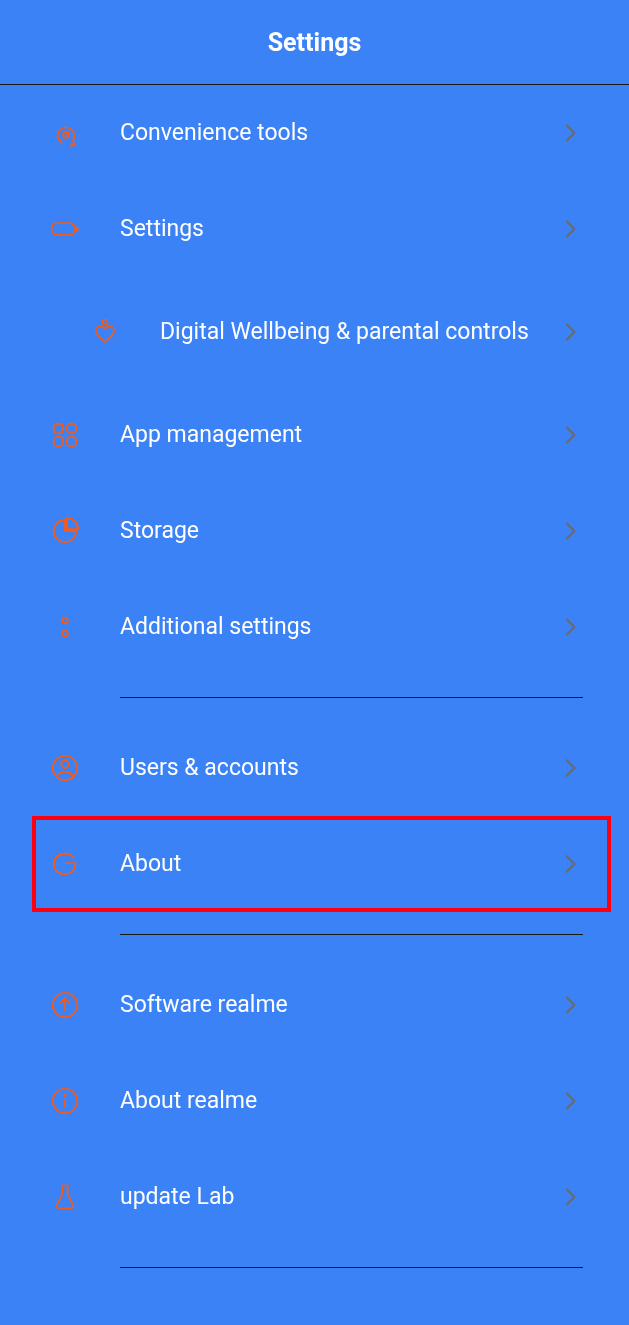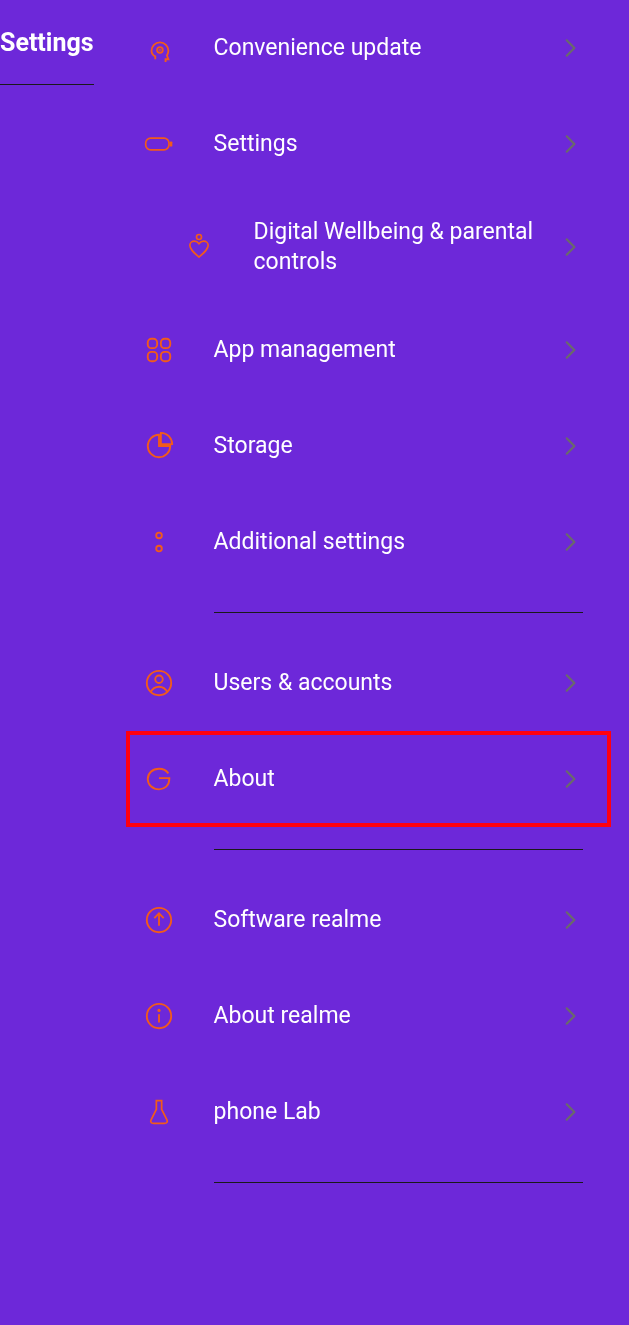--- a/index.html
+++ b/index.html
@@ -1,17 +1,17 @@
 <!DOCTYPE html>
 <html><head>
   <meta charset="utf-8">
   <style>
     * { margin: 0; padding: 0; box-sizing: border-box; }
     html, body { width: 629px; height: 1325px; background: #000; font-family: -apple-system, Segoe UI, Roboto, sans-serif; color: #fff; overflow: hidden; }
-    .screen { width: 629px; height: 1325px; background: #6d28d9; display: flex; }
+    .screen { width: 629px; height: 1325px; background: #3b82f6; display: flex; flex-direction: column; }
     .header { height: 85px; display: flex; align-items: center; justify-content: center; border-bottom: 1px solid #1a1a1a; }
     .header-title { font-size: 25px; font-weight: 700; color: #fff; }
     .scroll { flex: 1; overflow: hidden; }
     .item { display: flex; align-items: center; padding: 0 46px 0 50px; height: 96px; position: relative; }
     .item.tall { height: 110px; margin-left: 40px; }
     .icon-wrap { width: 70px; display: flex; align-items: center; justify-content: flex-start; flex-shrink: 0; }
     .icon-wrap svg { width: 30px; height: 30px; }
     .orange-stroke { stroke: #f25b1a; stroke-width: 2; fill: none; }
     .fill-orange { fill: #f25b1a; }
     .label { flex: 1; font-size: 23px; color: #fff; line-height: 1.3; padding-right: 10px; }
@@ -32,21 +32,21 @@
   <div class="scroll">
 
     <div class="item">
       <div class="icon-wrap">
         <svg viewBox="0 0 32 32">
             <path class="orange-stroke" d="M12 28v-3c-2-1-4-3-4-6 0-5 4-9 9-9s9 4 9 9c0 2-.7 3.5-1.5 5l1.5 4h-3v3"></path>
             <circle class="orange-stroke" cx="17" cy="18" r="3"></circle>
             <circle cx="17" cy="18" r="1" class="fill-orange"></circle>
           </svg>
       </div>
-      <div class="label">Convenience update</div>
+      <div class="label">Convenience tools</div>
       <div class="chev">
           <svg viewBox="0 0 14 24">
             <polyline class="chev-stroke" points="2,3 11,12 2,21"></polyline>
           </svg>
         </div>
     </div>
 
     <div class="item">
       <div class="icon-wrap">
         <svg viewBox="0 0 36 20">
@@ -190,21 +190,21 @@
           </svg>
         </div>
     </div>
 
     <div class="item">
       <div class="icon-wrap">
         <svg viewBox="0 0 32 34">
             <path class="orange-stroke" d="M12 4h8M13 4v10l-6 12c-1 2 0 4 3 4h12c3 0 4-2 3-4l-6-12V4"></path>
           </svg>
       </div>
-      <div class="label">phone Lab</div>
+      <div class="label">update Lab</div>
       <div class="chev">
           <svg viewBox="0 0 14 24">
             <polyline class="chev-stroke" points="2,3 11,12 2,21"></polyline>
           </svg>
         </div>
     </div>
 
     <div class="divider"></div>
 
   </div>

